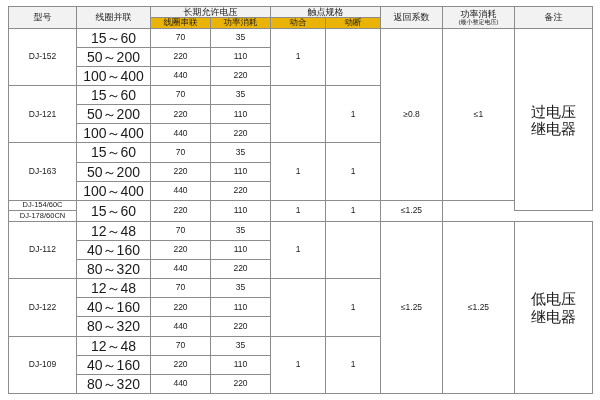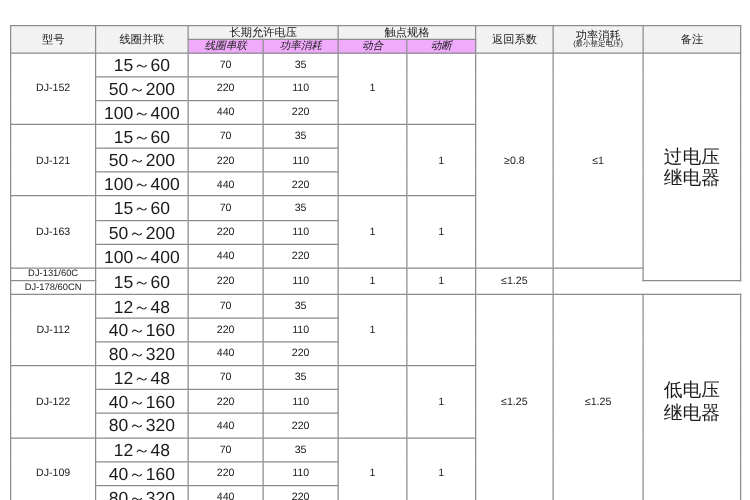--- a/index.html
+++ b/index.html
@@ -13,21 +13,21 @@
     font-family: "Liberation Sans", sans-serif;
     color: #1a1a1a;
     overflow: hidden;
   }
   #sheet {
     width: 600px;
     height: 400px;
     position: relative;
     background: #ffffff;
     box-sizing: border-box;
-    padding: 20px 8px 6px 8px;
+    padding: 6px 8px 6px 8px;
   }
   table.spec {
     border-collapse: collapse;
     width: 584px;
     height: 388px;
     table-layout: fixed;
     font-size: 8.5px;
   }
   table.spec td, table.spec th {
     border: 1px solid #8c8c8c;
@@ -36,23 +36,22 @@
     padding: 0;
     font-weight: normal;
     line-height: 1.15;
     color: #1a1a1a;
   }
   .hdr {
     background: #f2f2f2;
     font-size: 9px;
   }
   .hdr-sub {
-    background: #f0abfc;
+    background: #eab308;
     font-size: 8.5px;
-    font-style: italic;
   }
   .small-note {
     font-size: 6px;
     display: block;
     line-height: 1.1;
   }
   .model {
     font-size: 8.5px;
     white-space: nowrap;
   }
@@ -173,21 +172,21 @@
         <td>220</td>
         <td>110</td>
       </tr>
       <tr>
         <td class="range">100～400</td>
         <td>440</td>
         <td>220</td>
       </tr>
 
       <tr>
-        <td class="model-narrow">DJ-131/60C</td>
+        <td class="model-narrow">DJ-154/60C</td>
         <td class="range" rowspan="2">15～60</td>
         <td rowspan="2">220</td>
         <td rowspan="2">110</td>
         <td rowspan="2">1</td>
         <td rowspan="2">1</td>
         <td rowspan="2">≤1.25</td>
       </tr>
       <tr>
         <td class="model-narrow">DJ-178/60CN</td>
       </tr>

